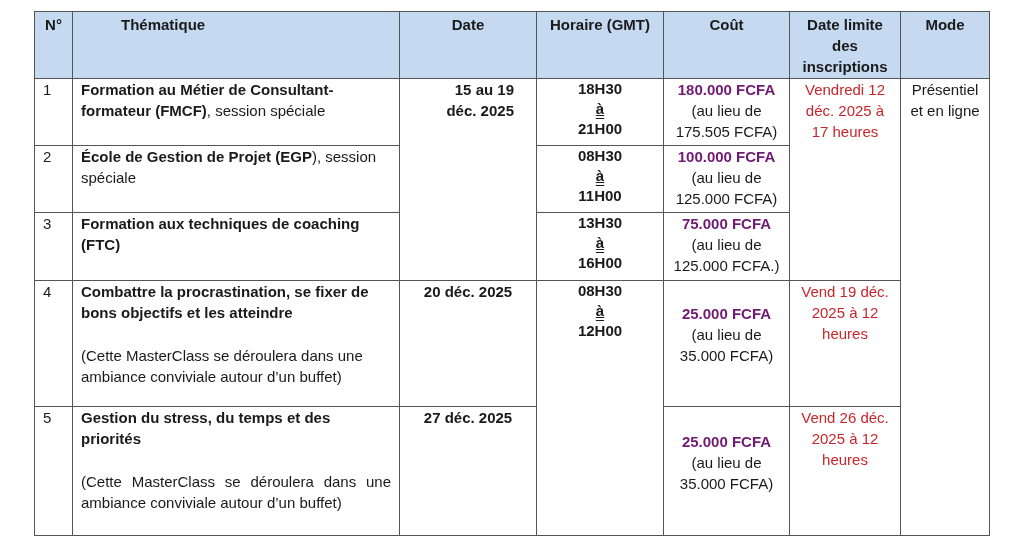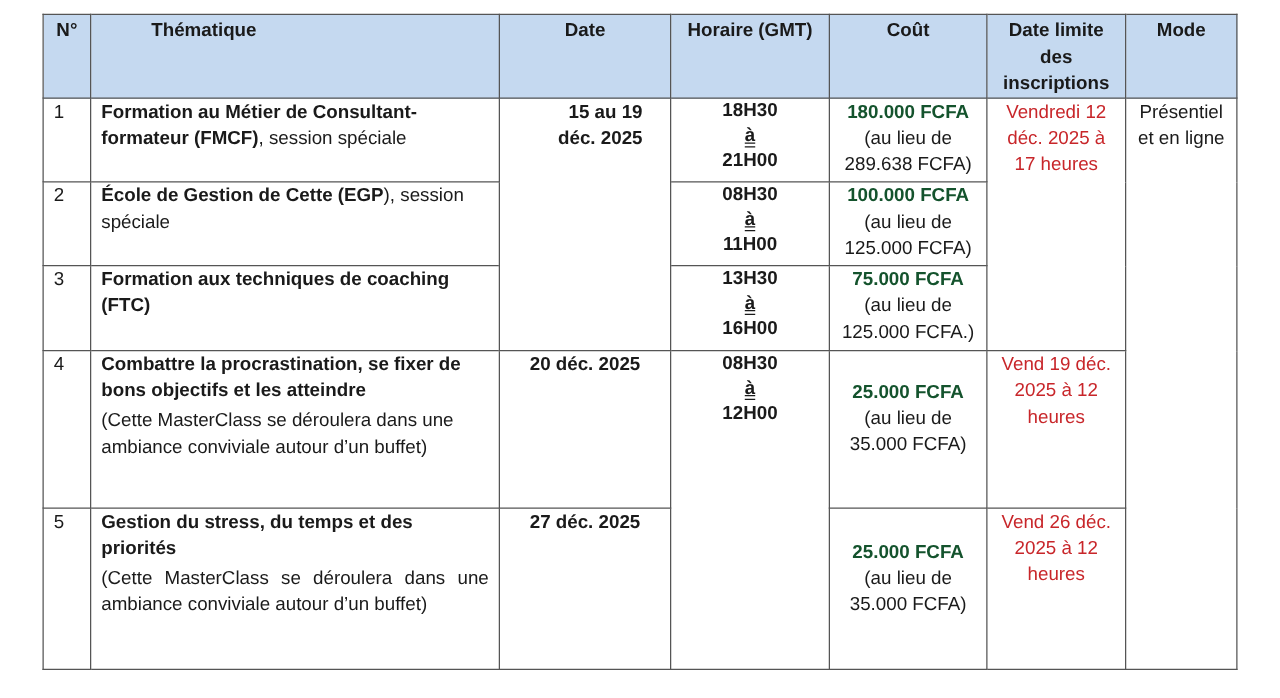--- a/index.html
+++ b/index.html
@@ -24,23 +24,23 @@
     height: 64px;
   }
   table.sched th.left { text-align: left; padding-left: 48px; }
   th.num { text-align: center; padding: 2px 4px 0 4px; }
   td.num { padding: 1px 8px 0 8px; font-weight: normal; }
   td.theme { padding: 1px 8px 0 10px; }
   .b { font-weight: bold; }
   td.center { text-align: center; vertical-align: middle; }
   td.top-center { text-align: center; vertical-align: top; }
   .red { color: #c8262a; }
-  .red-b { color: #14532d; font-weight: bold; }
+  .red-b { color: #701a75; font-weight: bold; }
   .under { text-decoration: underline; text-decoration-style: double; }
-  .note { display: block; margin-top: 3px; text-align: justify; }
+  .note { display: block; margin-top: 22px; text-align: justify; }
   .note5 { text-align: justify; text-align-last: left; }
   .hrow-1 { height: 67px; }
   .hrow-2 { height: 67px; }
   .hrow-3 { height: 68px; }
   .hrow-4 { height: 126px; }
   .hrow-5 { height: 129px; }
   .time { font-weight: bold; text-align: center; line-height: 20px; }
 </style>
 </head>
 <body>
@@ -74,30 +74,30 @@
         <span class="b">Formation au Métier de Consultant-formateur (FMCF)</span><span>, session spéciale</span>
       </td>
       <td rowspan="3" class="center b" style="padding:0 22px;text-align:right;">15 au 19 déc. 2025</td>
       <td class="time">
         <div>18H30</div>
         <div class="under">à</div>
         <div>21H00</div>
       </td>
       <td class="top-center">
         <div class="red-b">180.000 FCFA</div>
-        <div><span>(</span><span style="">au</span><span> lieu de 289.638 FCFA)</span></div>
+        <div><span>(</span><span style="">au</span><span> lieu de 175.505 FCFA)</span></div>
       </td>
       <td rowspan="3" class="center red" style="vertical-align:top; ">Vendredi 12 déc. 2025 à 17 heures</td>
       <td rowspan="5" class="center" style="padding: 0 6px;">Présentiel et en ligne</td>
     </tr>
 
     <tr class="hrow-2">
       <td class="num">2</td>
       <td class="theme">
-        <span class="b">École de Gestion de Cette (EGP</span><span>), session spéciale</span>
+        <span class="b">École de Gestion de Projet (EGP</span><span>), session spéciale</span>
       </td>
       <td class="time">
         <div>08H30</div>
         <div class="under">à</div>
         <div>11H00</div>
       </td>
       <td class="top-center">
         <div class="red-b">100.000 FCFA</div>
         <div>(au lieu de 125.000 FCFA)</div>
       </td>

